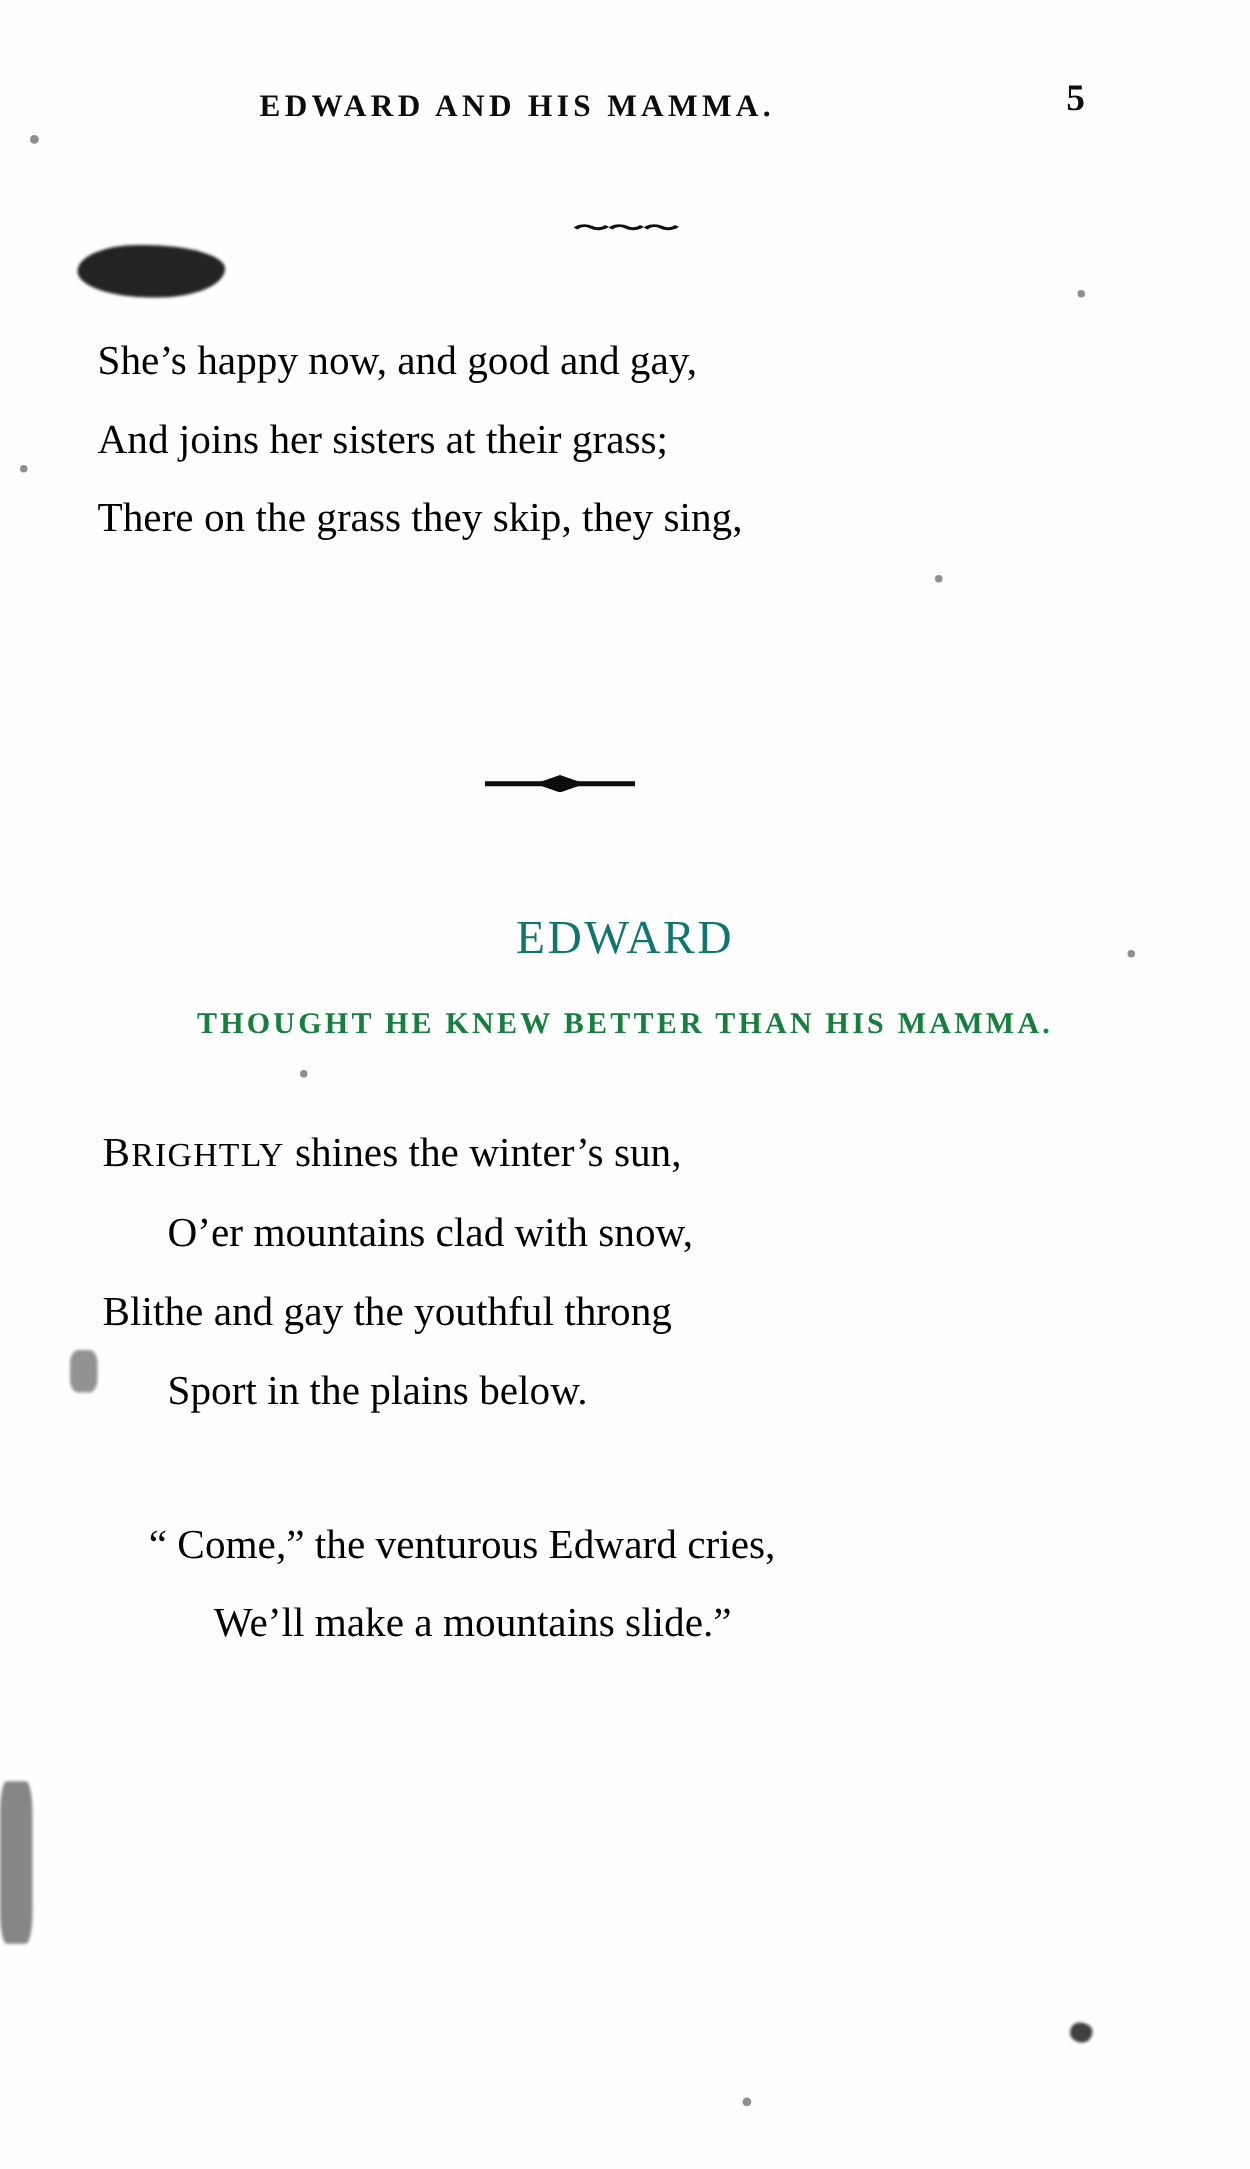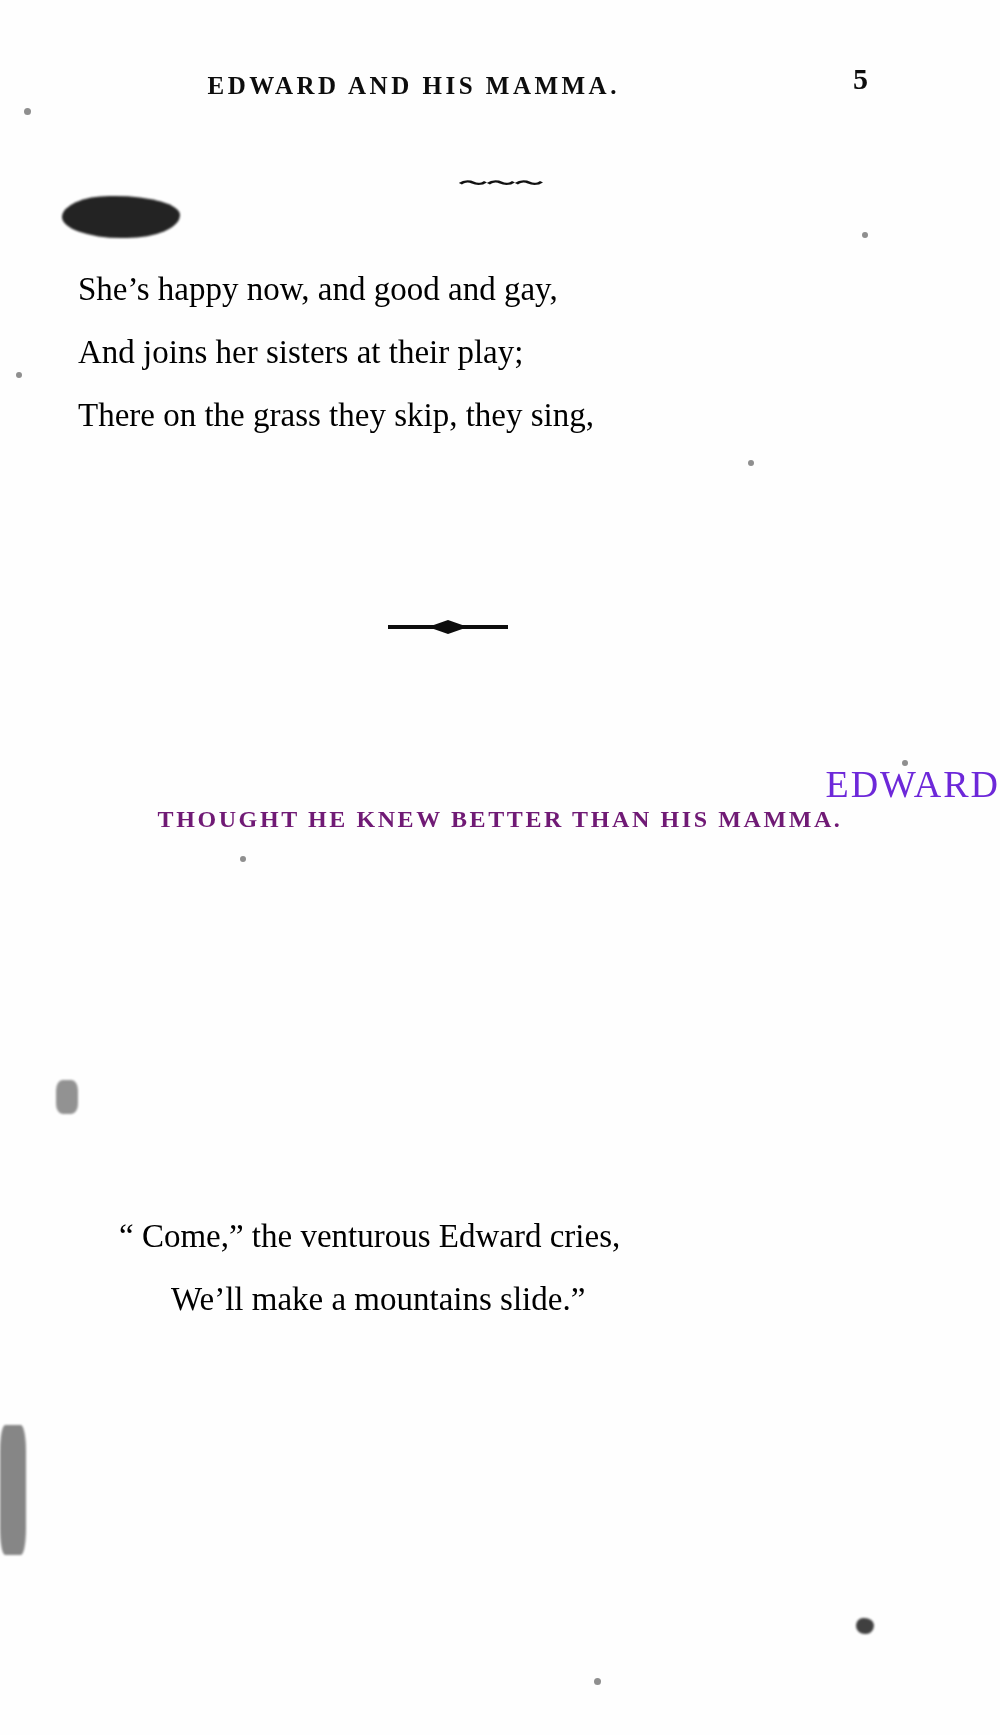--- a/index.html
+++ b/index.html
@@ -120,38 +120,37 @@
   .indent-1 { padding-left: 52px; }
 
   .verse-1 { top: 258px; left: 78px; }
 
   
   .section-title {
     position: absolute;
     top: 728px;
     left: 0;
     width: 1000px;
-    text-align: right;
+    text-align: center;
     font-family: "Liberation Serif", serif;
     font-size: 38px;
     letter-spacing: 2px;
-    color: #6d28d9;
-    margin-top: 34px;
+    color: #0f766e;
   }
   .section-subtitle {
     position: absolute;
     top: 806px;
     left: 0;
     width: 1000px;
     text-align: center;
     font-family: "Liberation Serif", serif;
     font-weight: bold;
     font-size: 24px;
     letter-spacing: 2.6px;
-    color: #701a75;
+    color: #15803d;
   }
 
   .verse-2 { top: 892px; left: 82px; }
   .verse-3 { top: 1205px; left: 82px; margin-left: 37px; }
 
   .smallcaps {
     font-size: 27px;
     letter-spacing: 1px;
   }
   .smallcaps .cap { font-size: 33px; }
@@ -175,31 +174,37 @@
   <div class="speck" style="top:460px; left:748px; width:6px; height:6px;"></div>
   <div class="speck" style="top:856px; left:240px; width:6px; height:6px;"></div>
   <div class="speck" style="top:760px; left:902px; width:6px; height:6px;"></div>
   <div class="smudge" style="top:1080px; left:56px; width:22px; height:34px; opacity:0.45; border-radius:30%;"></div>
   <div class="smudge" style="top:1425px; left:0px; width:26px; height:130px; opacity:0.5; border-radius:20%;"></div>
   <div class="speck" style="top:1678px; left:594px; width:7px; height:7px;"></div>
   <div class="smudge" style="top:1618px; left:856px; width:18px; height:16px; opacity:0.8;"></div>
 
   <div class="stanza verse-1">
     <div class="line">She’s happy now, and good and gay,</div>
-    <div class="line">And joins her sisters at their play;</div>
+    <div class="line">And joins her sisters at their grass;</div>
     <div class="line">There on the grass they skip, they sing,</div>
   </div>
 
   <div class="dinkus">
     <div class="bar"></div>
     <div class="lozenge"></div>
   </div>
 
   <div class="section-title">EDWARD</div>
   <div class="section-subtitle">THOUGHT HE KNEW BETTER THAN HIS MAMMA.</div>
 
+  <div class="stanza verse-2">
+    <div class="line"><span class="smallcaps"><span class="cap">B</span>RIGHTLY</span> shines the winter’s sun,</div>
+    <div class="line indent-1">O’er mountains clad with snow,</div>
+    <div class="line">Blithe and gay the youthful throng</div>
+    <div class="line indent-1">Sport in the plains below.</div>
+  </div>
 
   <div class="stanza verse-3">
     <div class="line">“ Come,” the venturous Edward cries,</div>
     <div class="line indent-1">We’ll make a mountains slide.”</div>
   </div>
 
 </div>
 
 </body></html>

